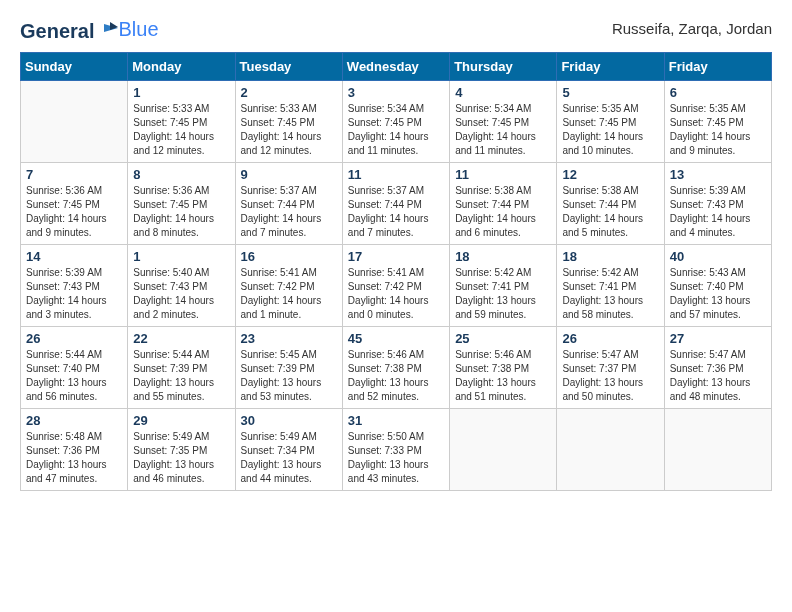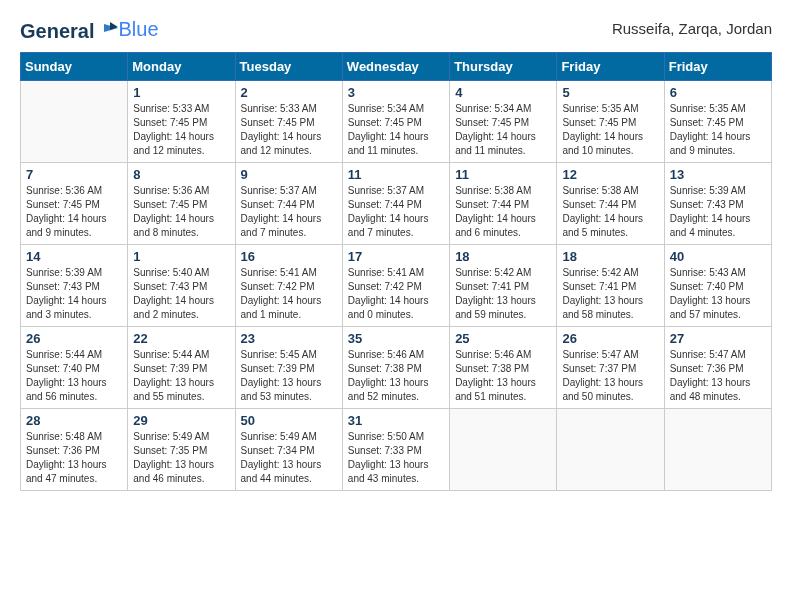--- a/index.html
+++ b/index.html
@@ -244,21 +244,21 @@
             Sunrise: 5:44 AM<br>Sunset: 7:39 PM<br>Daylight: 13 hours and 55 minutes.
           </div>
         </td>
         <td>
           <div class="day-number">23</div>
           <div class="day-info">
             Sunrise: 5:45 AM<br>Sunset: 7:39 PM<br>Daylight: 13 hours and 53 minutes.
           </div>
         </td>
         <td>
-          <div class="day-number">35</div>
+          <div class="day-number">45</div>
           <div class="day-info">
             Sunrise: 5:46 AM<br>Sunset: 7:38 PM<br>Daylight: 13 hours and 52 minutes.
           </div>
         </td>
         <td>
           <div class="day-number">25</div>
           <div class="day-info">
             Sunrise: 5:46 AM<br>Sunset: 7:38 PM<br>Daylight: 13 hours and 51 minutes.
           </div>
         </td>
@@ -282,21 +282,21 @@
             Sunrise: 5:48 AM<br>Sunset: 7:36 PM<br>Daylight: 13 hours and 47 minutes.
           </div>
         </td>
         <td>
           <div class="day-number">29</div>
           <div class="day-info">
             Sunrise: 5:49 AM<br>Sunset: 7:35 PM<br>Daylight: 13 hours and 46 minutes.
           </div>
         </td>
         <td>
-          <div class="day-number">50</div>
+          <div class="day-number">30</div>
           <div class="day-info">
             Sunrise: 5:49 AM<br>Sunset: 7:34 PM<br>Daylight: 13 hours and 44 minutes.
           </div>
         </td>
         <td>
           <div class="day-number">31</div>
           <div class="day-info">
             Sunrise: 5:50 AM<br>Sunset: 7:33 PM<br>Daylight: 13 hours and 43 minutes.
           </div>
         </td>

